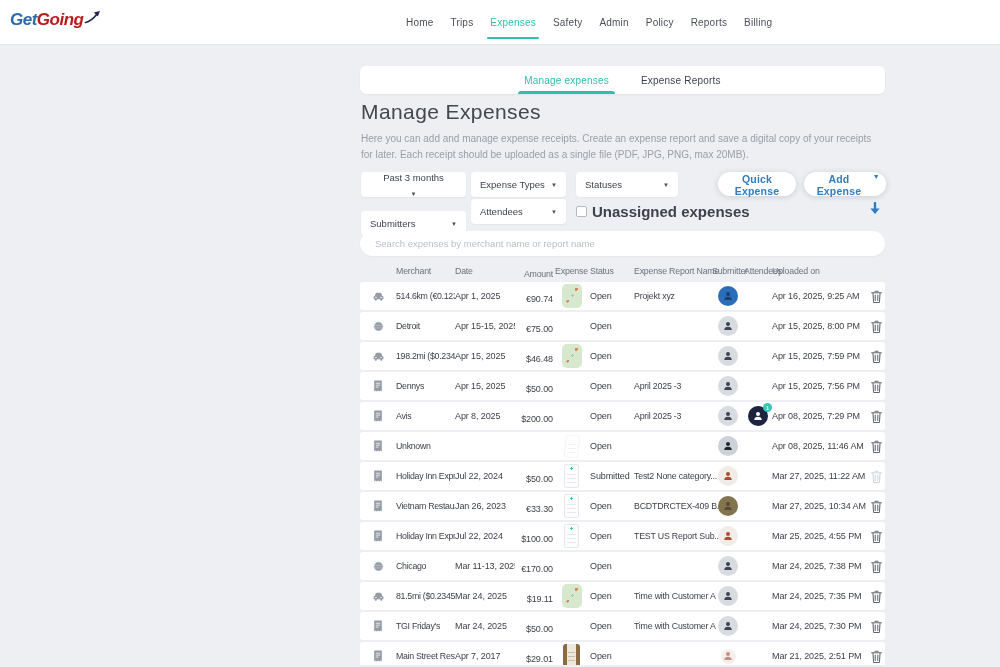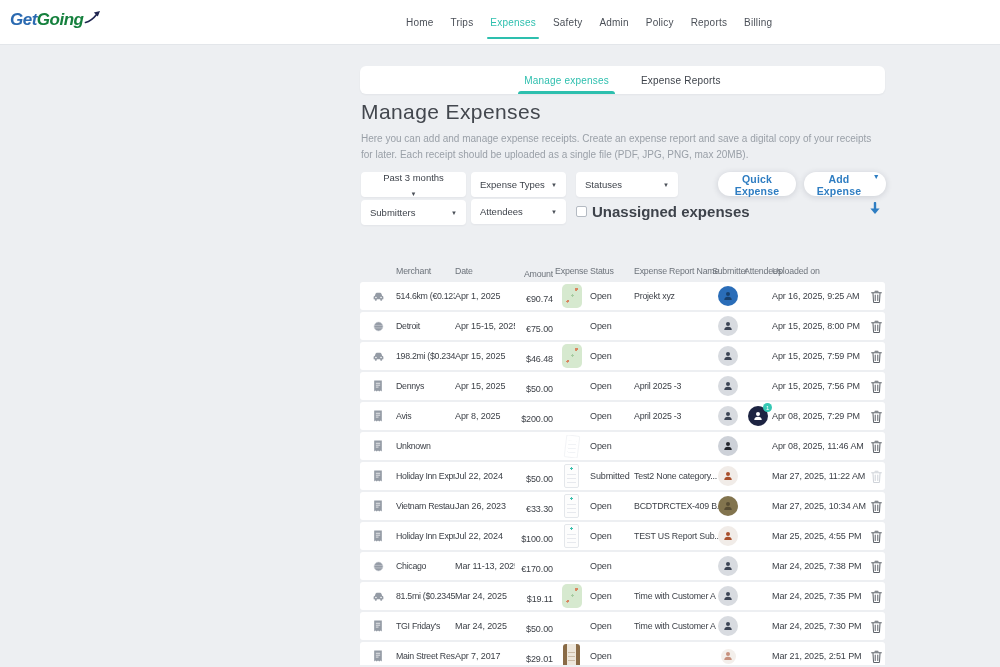--- a/index.html
+++ b/index.html
@@ -3,21 +3,21 @@
 <meta charset="utf-8">
 <style>
   * { box-sizing: border-box; }
   body { margin:0; background:#edeff2; font-family:"Liberation Sans", sans-serif; }
   .canvas { position:relative; width:1000px; height:665px; overflow:hidden; background:#edeff2; }
 
   
   .topbar { position:absolute; left:0; top:0; width:1000px; height:45px; background:#fff; border-bottom:1px solid #e3e6ea; }
   .logo { position:absolute; left:10px; top:10px; display:flex; align-items:center; font-style:italic; font-weight:bold; font-size:17px; letter-spacing:-.5px; cursor:pointer; }
   .logo-get { color:#2b6ab1; }
-  .logo-going { color:#15803d; }
+  .logo-going { color:#b91c1c; }
   .logo svg { margin-left:1px; margin-top:-6px; }
   .nav { position:absolute; left:406px; top:0; height:45px; display:flex; gap:17px; }
   .nav-item { display:flex; align-items:center; font-size:10px; color:#4b5058; position:relative; cursor:pointer; letter-spacing:.2px; }
   .nav-item.active { color:#2dbfae; }
   .nav-item.active::after { content:""; position:absolute; left:-3px; right:-3px; bottom:6px; height:2px; background:#2dbfae; border-radius:2px; }
 
   
   .tabsbar { position:absolute; left:360px; top:66px; width:525px; height:28px; background:#fff; border-radius:6px; box-shadow:0 1px 2px rgba(30,40,60,.05); display:flex; justify-content:center; gap:26px; }
   .tab { font-size:10px; color:#3e434b; display:flex; align-items:center; position:relative; padding:0 3px; cursor:pointer; letter-spacing:.2px; }
   .tab.active { color:#2dbfae; }
@@ -25,21 +25,21 @@
 
   .page-title { position:absolute; left:361px; top:100px; font-size:21px; color:#43474e; letter-spacing:.4px; }
   .page-desc { position:absolute; left:361px; top:131px; width:524px; font-size:10px; line-height:1.55; color:#9aa0a8; }
 
   
   .select { position:absolute; height:25px; background:#fff; border-radius:4px; display:flex; align-items:center; justify-content:space-between; padding:0 9px; font-size:9.5px; color:#3e434b; cursor:pointer; box-shadow:0 1px 2px rgba(30,40,60,.05); }
   .caret { font-size:6px; color:#4b5058; }
   #f-range  { left:361px; top:172px; width:105px;flex-direction:column; }
   #f-types  { left:471px; top:172px; width:95px; }
   #f-status { left:576px; top:172px; width:102px; }
-  #f-subm   { left:361px; top:200px; width:105px; }
+  #f-subm   { left:361px; top:211px; width:105px; }
   #f-att    { left:471px; top:199px; width:95px; }
   .check-row { position:absolute; left:576px; top:203px; display:flex; align-items:center; gap:5px; }
   .checkbox { width:11px; height:11px; background:#fff; border:1px solid #b4bac2; border-radius:2px; cursor:pointer; }
   .check-label { font-size:15px; color:#3e434b;font-weight:bold; }
 
   .btn { position:absolute; top:172px; height:24px; background:#fff; border:none; border-radius:13px; color:#2e7dc2; font-size:10.5px; font-weight:bold; display:flex; align-items:flex-start; justify-content:center; gap:5px; box-shadow:0 1px 6px rgba(30,40,60,.16); cursor:pointer; font-family:inherit; letter-spacing:.2px; }
   #btn-quick { left:718px; width:78px; }
   #btn-add   { left:804px; width:82px; }
   .btn .caret { color:#2e7dc2; font-size:7px; }
   .download { position:absolute; left:869px; top:202px; cursor:pointer; background:none; border:none; padding:0; }
@@ -154,20 +154,21 @@
     <span class="caret">▼</span>
   </button>
 
   <button class="download">
     <svg width="12" height="14" viewBox="0 0 12 14">
         <path d="M6 1 v7.5" stroke="#2e7dc2" stroke-width="2.4" stroke-linecap="round"></path>
         <path d="M1.4 6.5 L6 12 L10.6 6.5 Z" fill="#2e7dc2"></path>
       </svg>
   </button>
 
+  <input class="search" placeholder="Search expenses by merchant name or report name" style="">
 
   <div class="thead gridcols">
     <div class="c"></div>
     <div class="c">Merchant</div>
     <div class="c">Date</div>
     <div class="c amount">Amount</div>
     <div class="c h-center">Expense</div>
     <div class="c">Status</div>
     <div class="c" style="overflow:visible">Expense Report Name</div>
     <div class="c h-center" style="overflow:visible">Submitter</div>

